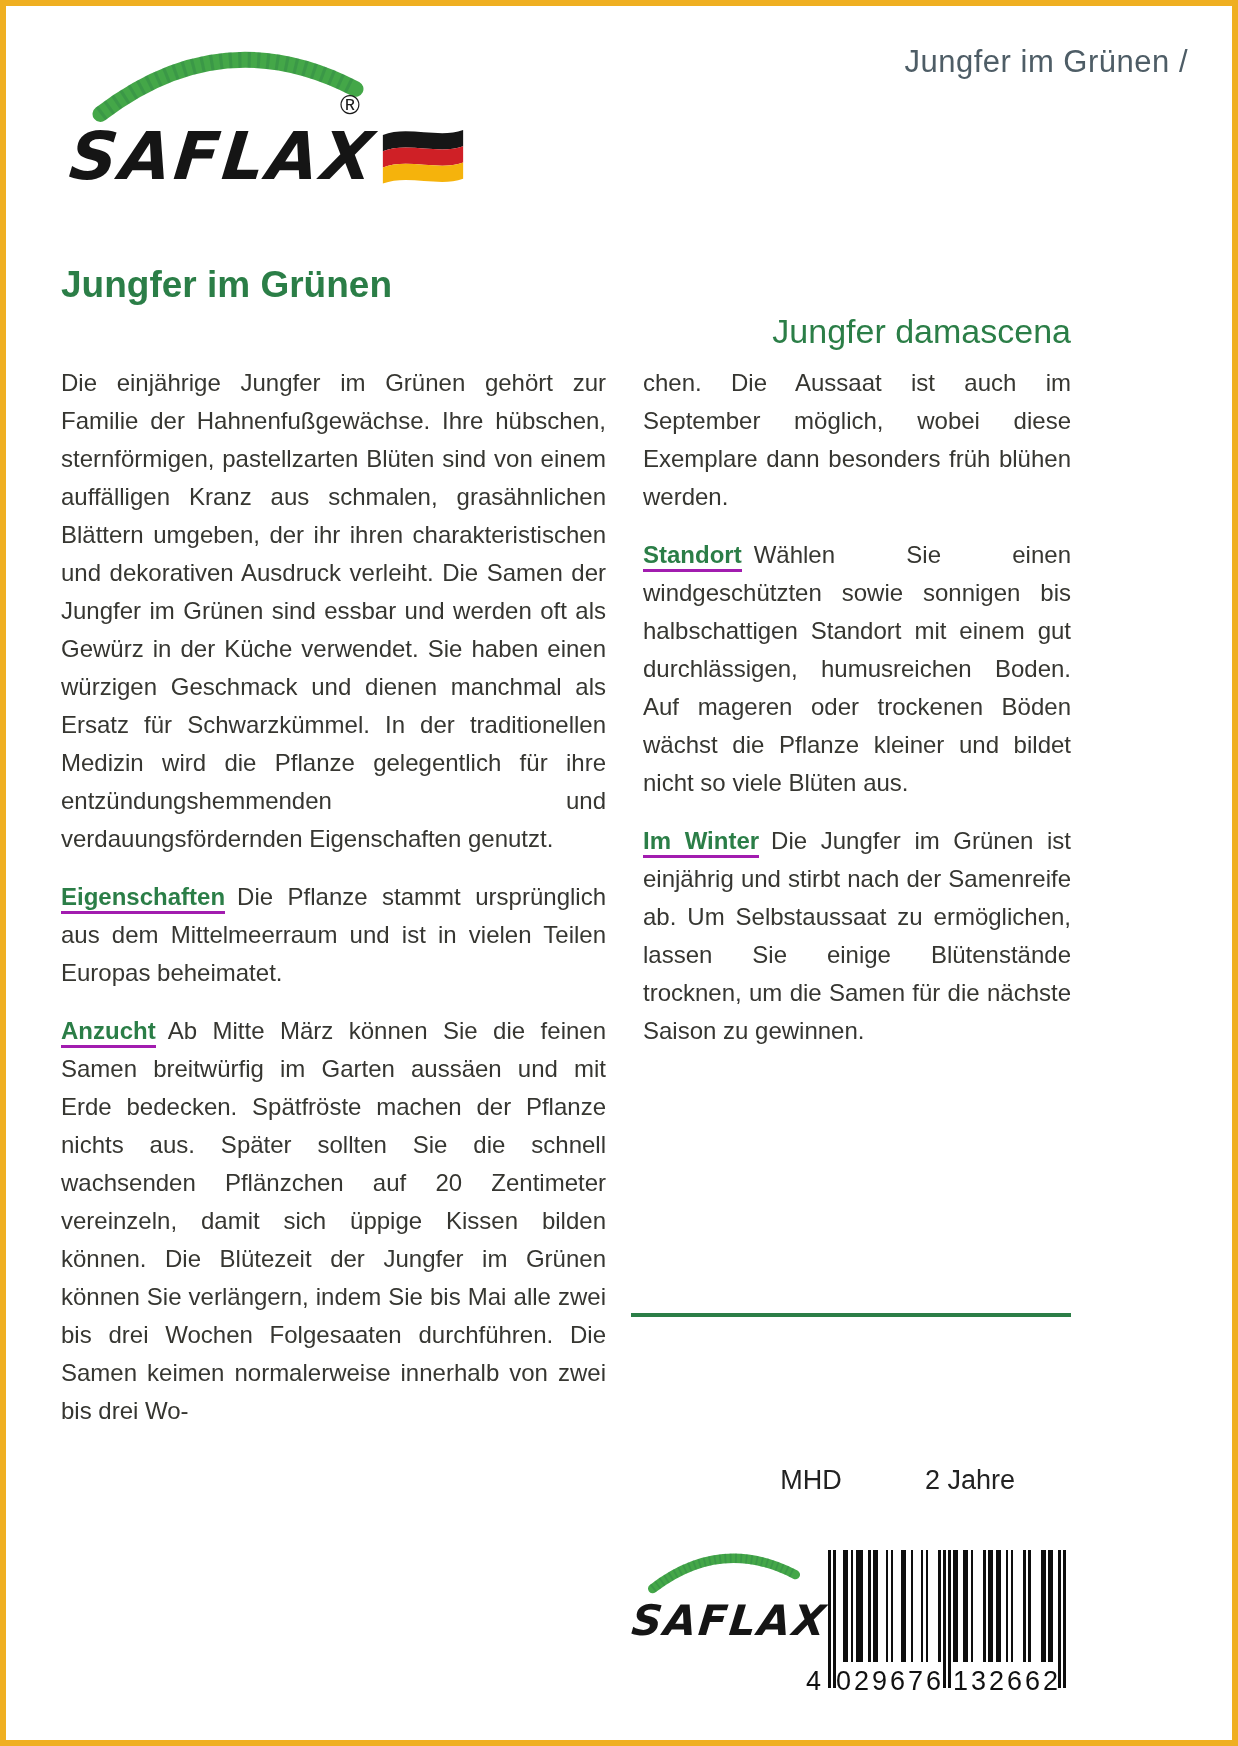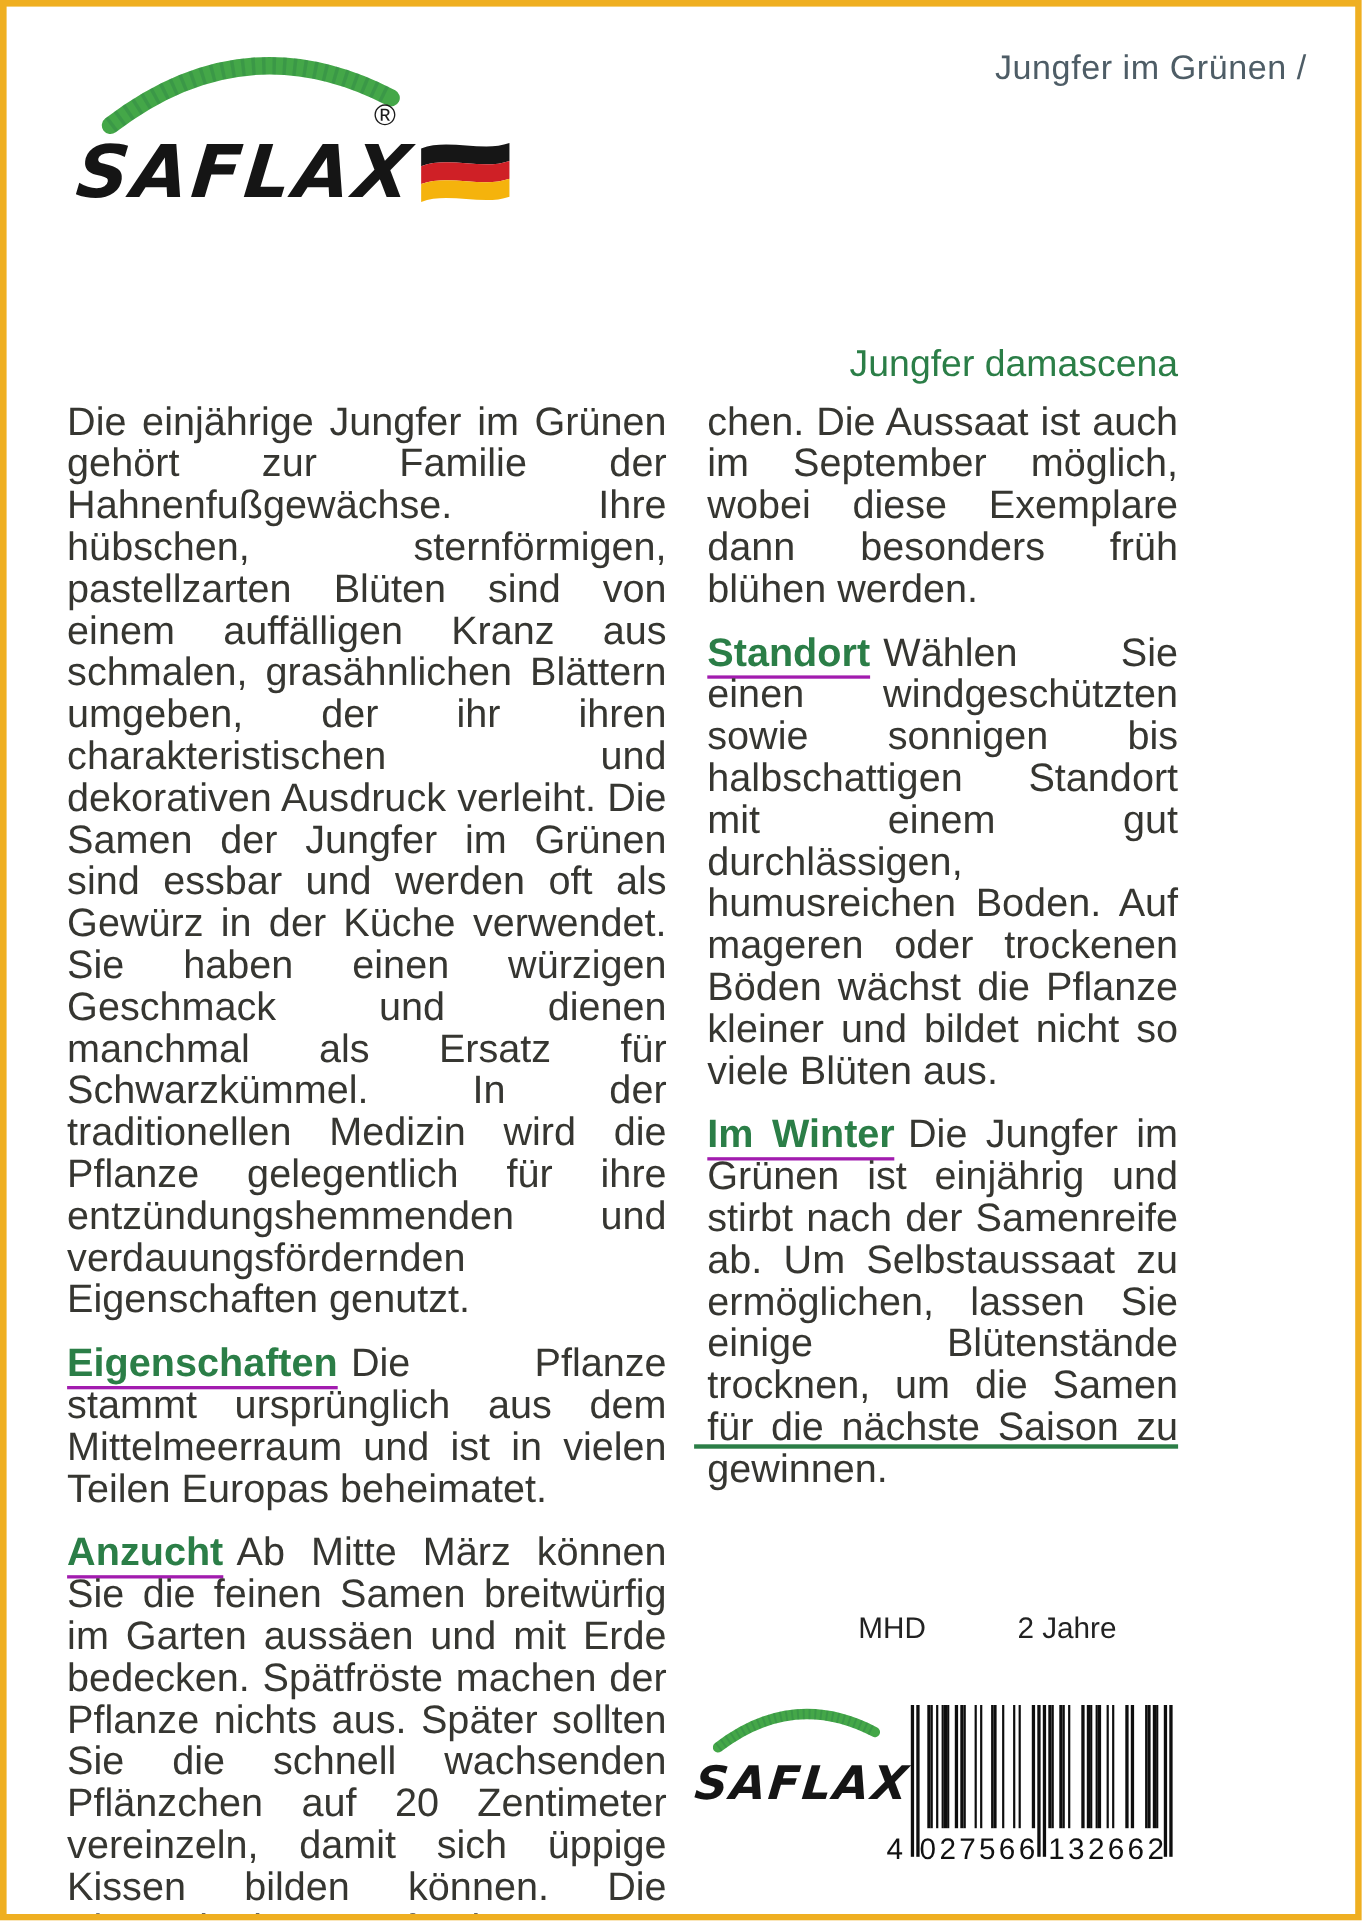--- a/index.html
+++ b/index.html
@@ -38,21 +38,21 @@
   }
   .botanical{
     position:absolute;left:637px;top:306px;width:428px;margin:0;
     font-size:34px;font-weight:normal;color:#2B7E47;text-align:right;
   }
   .col{position:absolute;top:358px;}
   .left-col{left:55px;width:545px;}
   .right-col{left:637px;width:428px;}
   .body{
     margin:0 0 20px 0;
-    font-size:36px;line-height:38px;
+    font-size:24px;line-height:38px;
     text-align:justify;
     hyphens:auto;-webkit-hyphens:auto;
     color:#363631;
   }
   .sec-label{
     font-weight:bold;color:#2B7E47;
     border-bottom:3px solid #a21caf;
     padding-bottom:1px;margin-right:12px;
   }
   
@@ -101,20 +101,21 @@
       <svg viewBox="0 0 90 64" width="86" height="64" aria-hidden="true">
         <path d="M3,12 C28,2 62,16 87,7 L87,24 C62,33 28,19 3,29 Z" fill="#161616"></path>
         <path d="M3,29 C28,19 62,33 87,24 L87,41 C62,50 28,36 3,46 Z" fill="#CF2026"></path>
         <path d="M3,46 C28,36 62,50 87,41 L87,58 C62,67 28,53 3,63 Z" fill="#F5B30C"></path>
       </svg>
     </div>
   </div>
 
   <div class="page-title">Jungfer im Grünen /</div>
 
+  <h1 class="left-title">Jungfer im Grünen</h1>
   <div class="col left-col">
     <p class="body">Die einjährige Jungfer im Grünen gehört zur Familie der Hahnenfußgewächse. Ihre hübschen, sternförmigen, pastellzarten Blüten sind von einem auffälligen Kranz aus schmalen, grasähnlichen Blättern umgeben, der ihr ihren charakteristischen und dekorativen Ausdruck verleiht. Die Samen der Jungfer im Grünen sind essbar und werden oft als Gewürz in der Küche verwendet. Sie haben einen würzigen Geschmack und dienen manchmal als Ersatz für Schwarzkümmel. In der traditionellen Medizin wird die Pflanze gelegentlich für ihre entzündungshemmenden und verdauungsfördernden Eigenschaften genutzt.</p>
     <p class="body">
       <span class="sec-label">Eigenschaften</span><span>Die Pflanze stammt ursprünglich aus dem Mittelmeerraum und ist in vielen Teilen Europas beheimatet.</span>
     </p>
     <p class="body">
       <span class="sec-label">Anzucht</span><span>Ab Mitte März können Sie die feinen Samen breitwürfig im Garten aussäen und mit Erde bedecken. Spätfröste machen der Pflanze nichts aus. Später sollten Sie die schnell wachsenden Pflänzchen auf 20 Zentimeter vereinzeln, damit sich üppige Kissen bilden können. Die Blütezeit der Jungfer im Grünen können Sie verlängern, indem Sie bis Mai alle zwei bis drei Wochen Folgesaaten durchführen. Die Samen keimen normalerweise innerhalb von zwei bis drei Wo-</span>
     </p>
   </div>
 
@@ -183,17 +184,17 @@
         <div class="bar" style="left: 195px; width: 2.65px;"></div>
         <div class="bar" style="left: 200px; width: 2.65px;"></div>
         <div class="bar" style="left: 212.5px; width: 2.65px;"></div>
         <div class="bar" style="left: 215px; width: 2.65px;"></div>
         <div class="bar" style="left: 220px; width: 2.65px;"></div>
         <div class="bar" style="left: 222.5px; width: 2.65px;"></div>
         <div class="bar guard" style="left: 230px; width: 2.65px;"></div>
         <div class="bar guard" style="left: 235px; width: 2.65px;"></div>
       </div>
     <span class="bc-digit bc-lead">4</span>
-    <span class="bc-digit bc-g1">027566</span>
+    <span class="bc-digit bc-g1">029676</span>
     <span class="bc-digit bc-g2">132662</span>
   </div>
 
 </div>
 
 </body></html>

